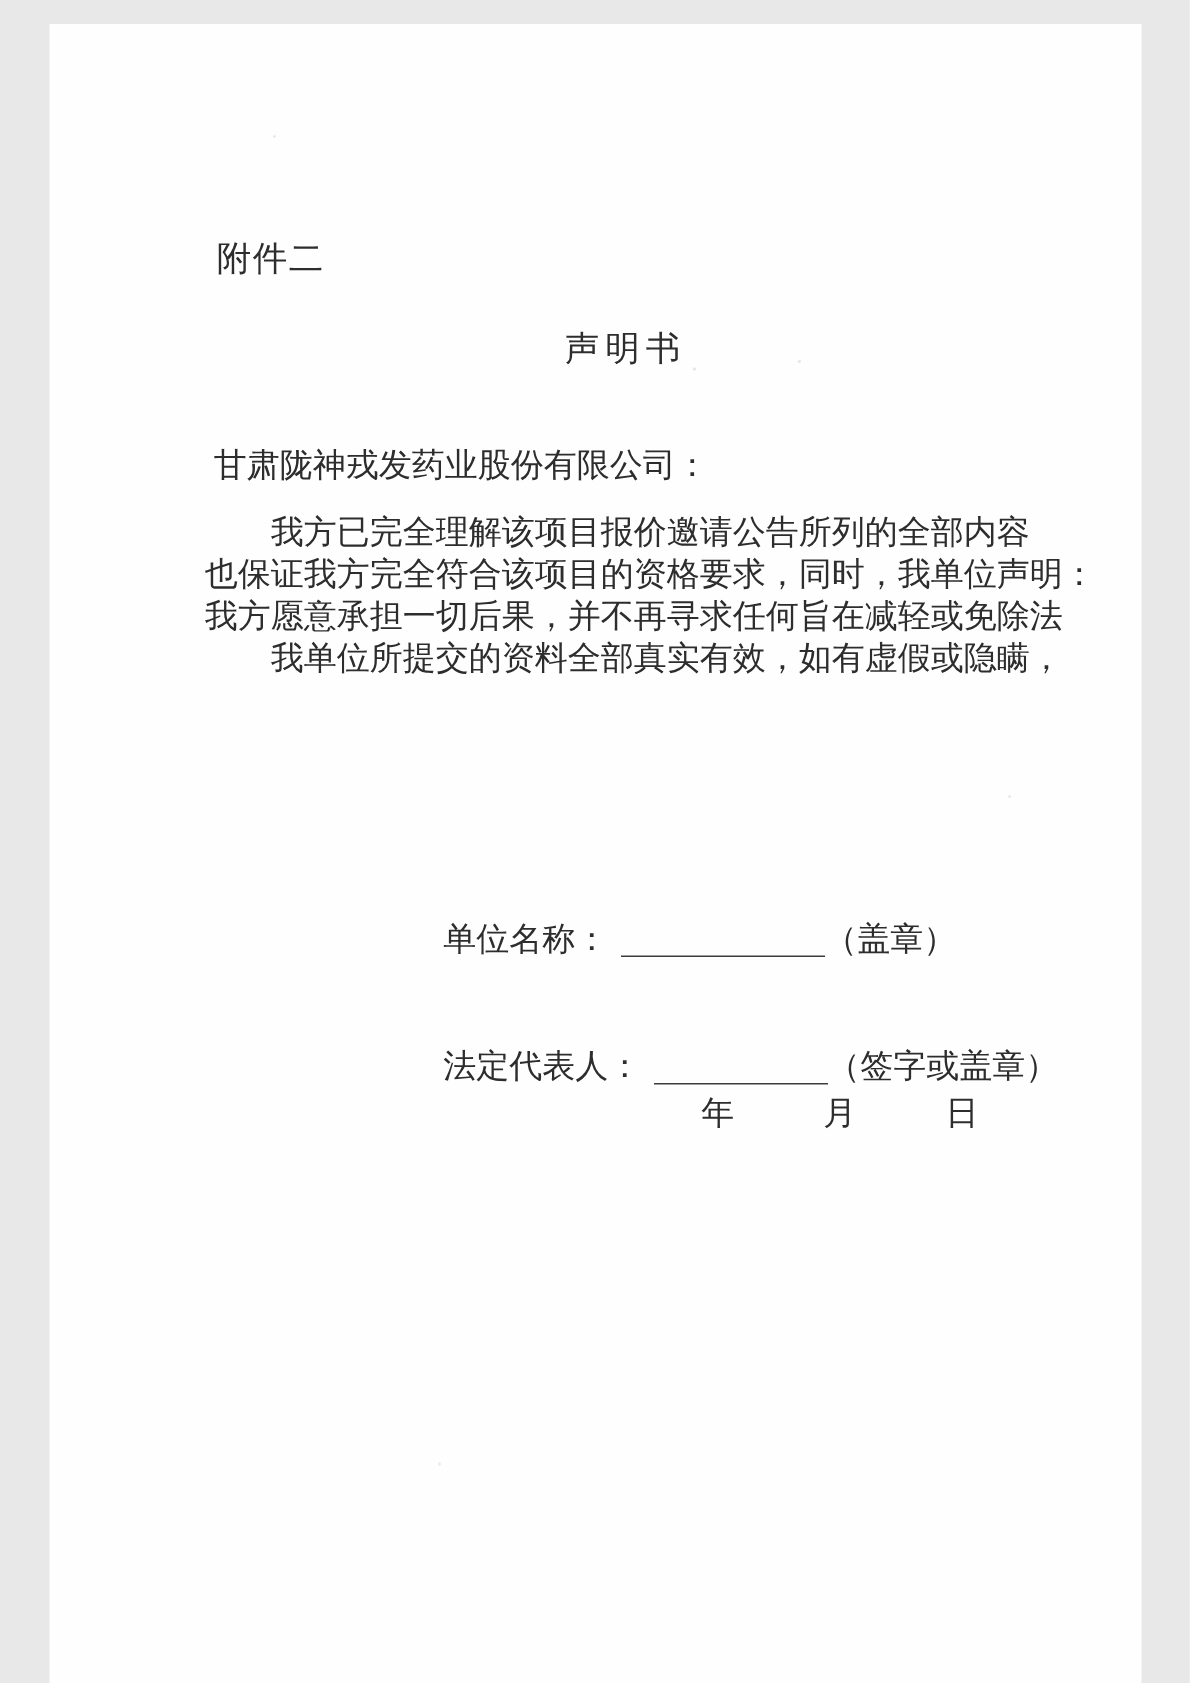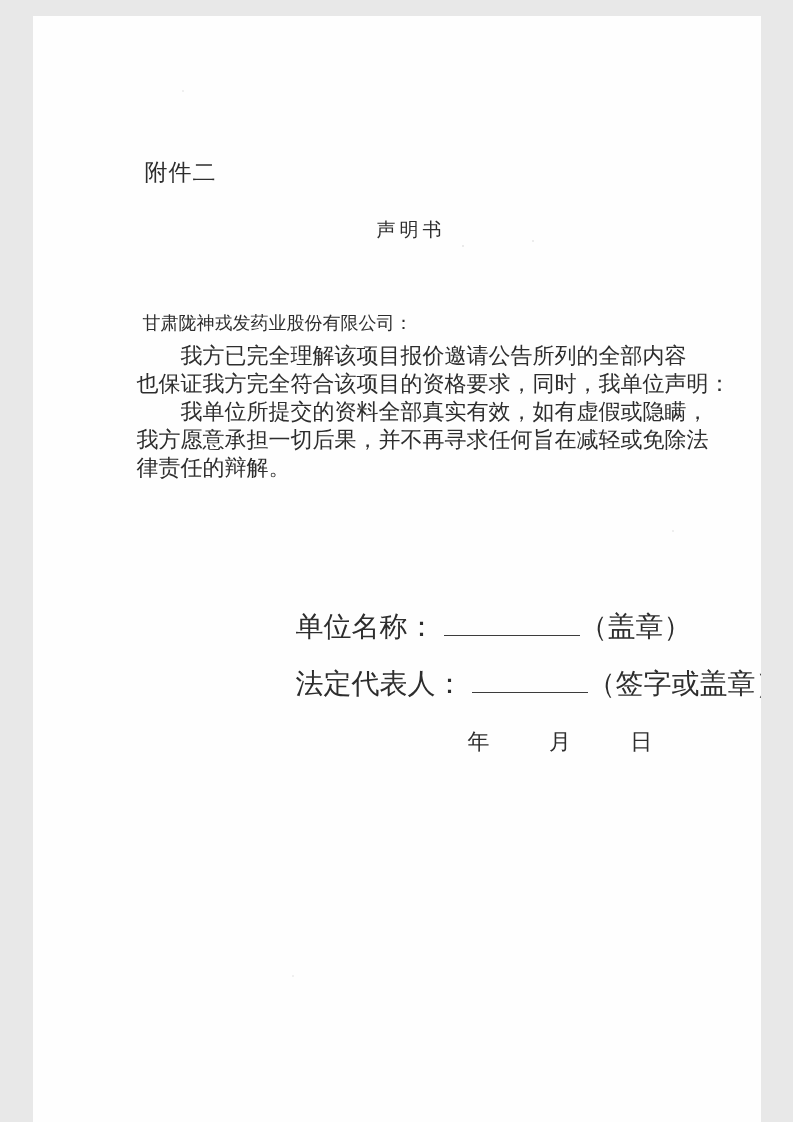--- a/index.html
+++ b/index.html
@@ -29,29 +29,29 @@
     left: 112px;
     top: 141px;
     font-size: 23px;
     letter-spacing: 1px;
     white-space: nowrap;
   }
   .doc-title {
     position: absolute;
     left: 344px;
     top: 201px;
-    font-size: 19px;
+    font-size: 23px;
     letter-spacing: 4px;
     white-space: nowrap;
   }
   .salutation {
     position: absolute;
     left: 110px;
-    top: 295px;
-    font-size: 18px;
+    top: 279px;
+    font-size: 22px;
     white-space: nowrap;
   }
   .body-block {
     position: absolute;
     left: 104px;
     top: 326px;
     width: 568px;
     font-size: 22px;
   }
   .body-line {
@@ -77,29 +77,29 @@
     vertical-align: bottom;
     margin-bottom: 1px;
     flex: 0 0 auto;
   }
   .w108 { width: 108px; }
   .w136 { width: 136px; }
   .w116 { width: 116px; }
   .sig-row {
     position: absolute;
     left: 263px;
-    font-size: 28px;
+    font-size: 22px;
     line-height: 28px;
     white-space: nowrap;
     display: flex;
-    align-items: flex-start;
+    align-items: center;
   }
   .sig-row .gap-sm { display: inline-block; width: 8px; flex: 0 0 8px; }
   .sig-row-1 { top: 597px; }
-  .sig-row-2 { top: 654px; }
+  .sig-row-2 { top: 682px; }
   .date-row {
     position: absolute;
     left: 435px;
     top: 714px;
     font-size: 22px;
     line-height: 28px;
     white-space: nowrap;
     font-family: Liberation Mono, monospace;
   }
   .date-row .date-char { display: inline-block; }
@@ -124,31 +124,28 @@
     <div class="body-line">
       <span class="indent"></span>
       <span class="nowrap">我方已完全理解该项目报价邀请公告所列的全部内容</span>
     </div>
 
     <div class="body-line">
       <span class="nowrap">也保证我方完全符合该项目的资格要求，同时，我单位声明：</span>
     </div>
 
     <div class="body-line">
+      <span class="nowrap">我方愿意承担一切后果，并不再寻求任何旨在减轻或免除法</span>
+    </div>
+
+    <div class="body-line">
       <span class="indent"></span>
       <span class="nowrap">我单位所提交的资料全部真实有效，如有虚假或隐瞒，</span>
     </div>
 
-    <div class="body-line">
-      <span class="nowrap">我方愿意承担一切后果，并不再寻求任何旨在减轻或免除法</span>
-    </div>
-
-    <div class="body-line">
-      <span class="nowrap">律责任的辩解。</span>
-    </div>
 
   </div>
 
   <div class="sig-row sig-row-1">
     <span class="nowrap">单位名称：</span>
     <span class="gap-sm"></span>
     <span class="fixed-blank w136"></span>
     <span class="nowrap">（盖章）</span>
   </div>
 

